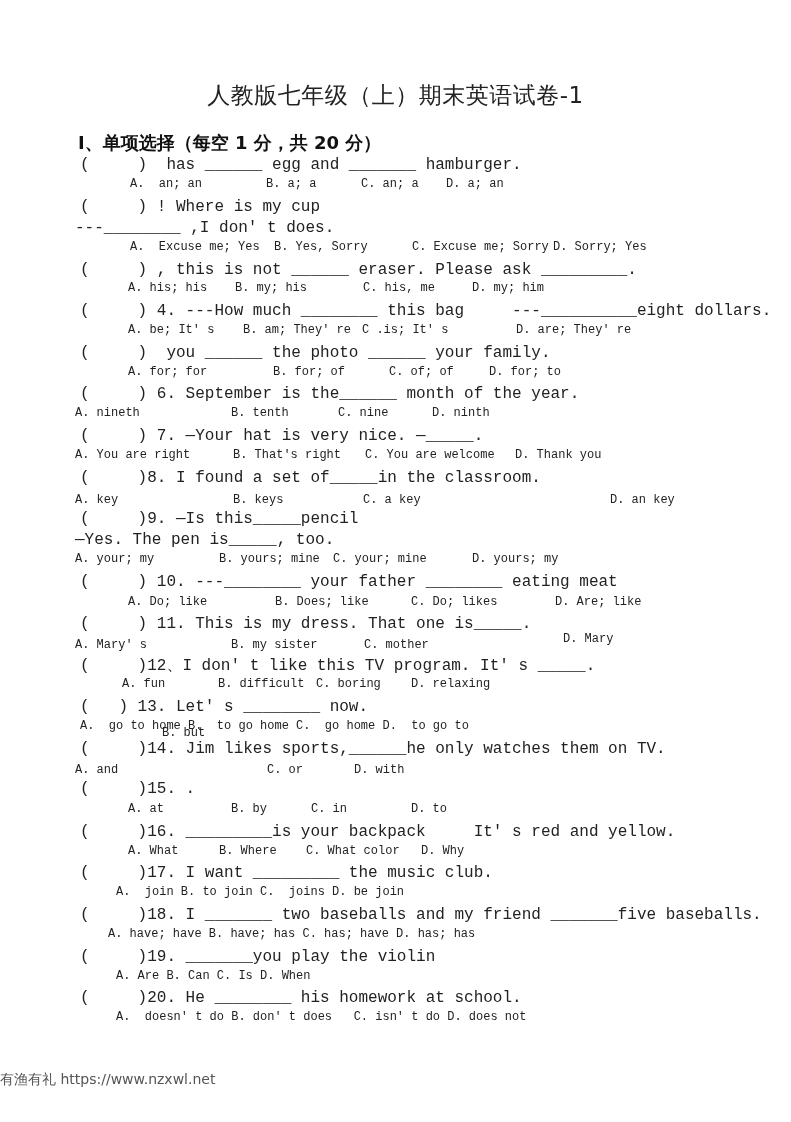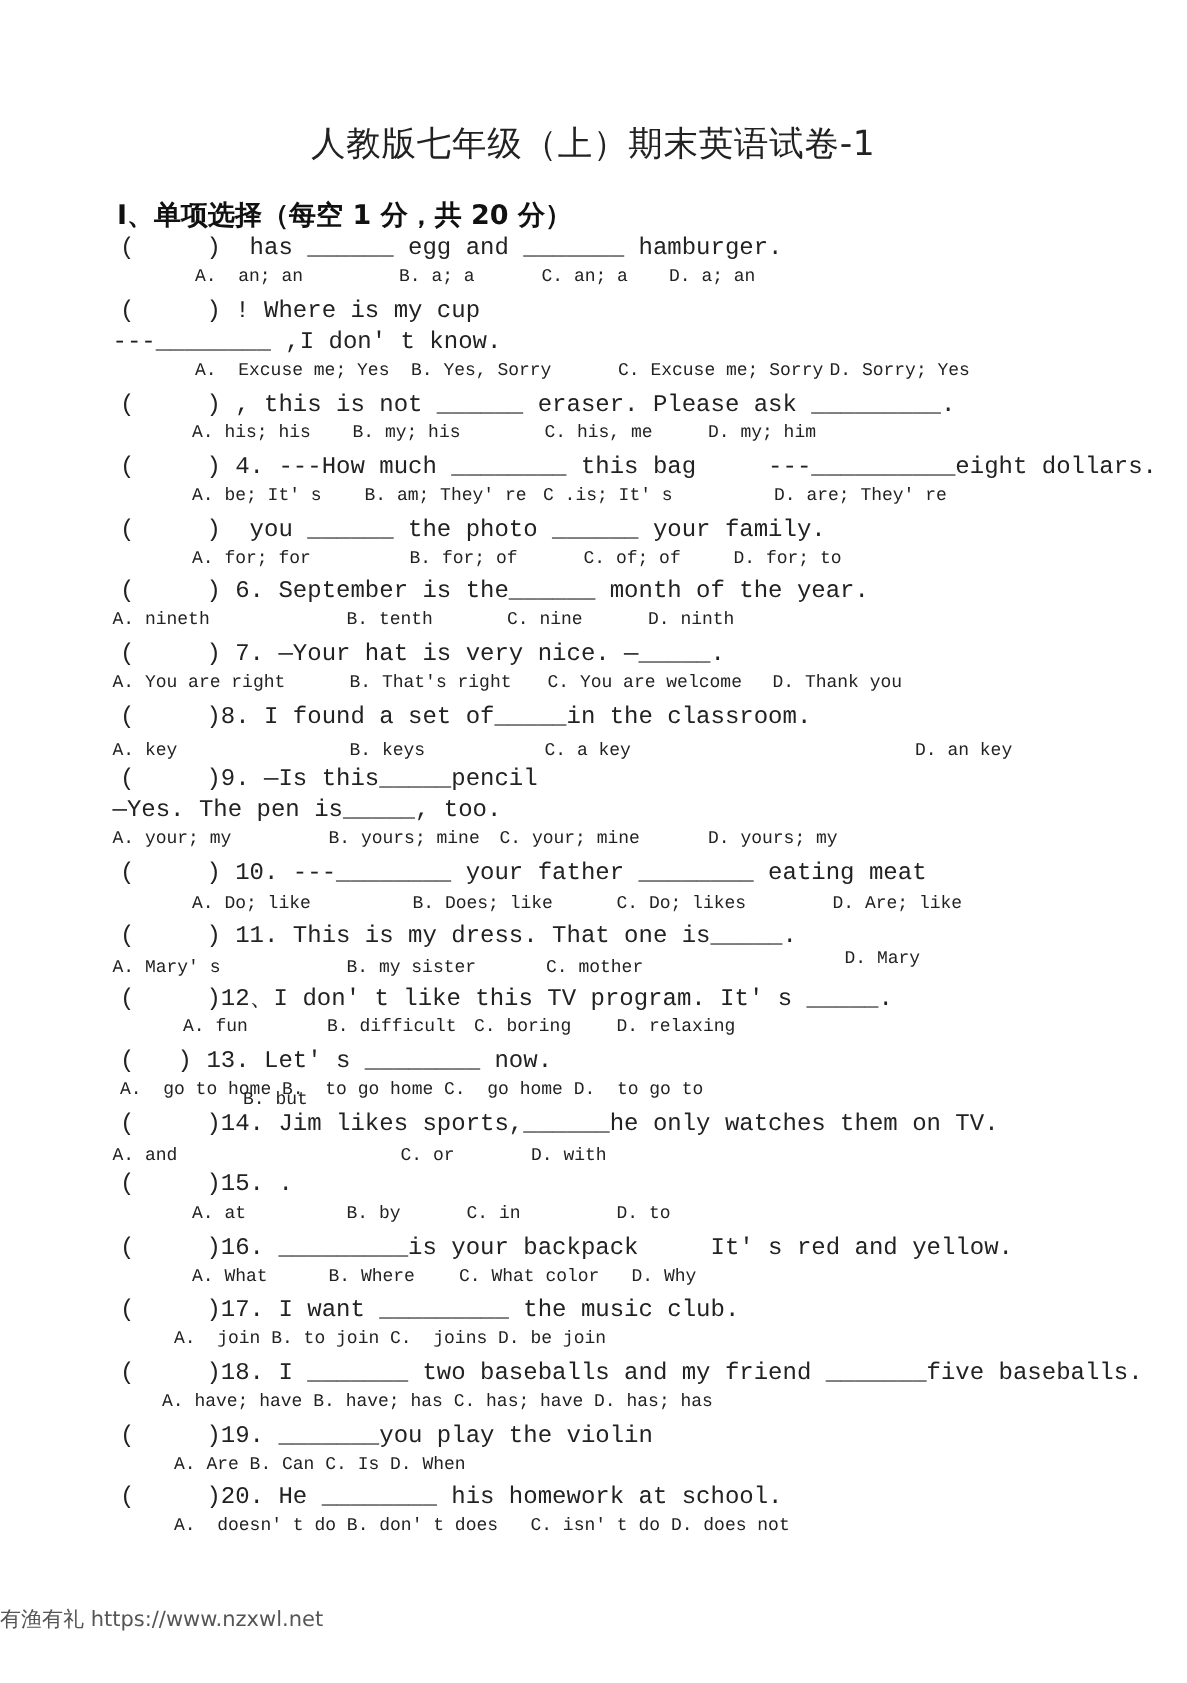--- a/index.html
+++ b/index.html
@@ -17,21 +17,21 @@
   <div class="title">人教版七年级（上）期末英语试卷-1</div>
   <div class="section">I、单项选择（每空 1 分，共 20 分）</div>
 
   <div class="line" style="top:156px;left:80px">(     )  has ______ egg and _______ hamburger.</div>
   <div class="opt" style="top:177px;left:130px">A.  an; an</div>
   <div class="opt" style="top:177px;left:266px">B. a; a</div>
   <div class="opt" style="top:177px;left:361px">C. an; a</div>
   <div class="opt" style="top:177px;left:446px">D. a; an</div>
 
   <div class="line" style="top:198px;left:80px">(     ) ! Where is my cup</div>
-  <div class="line" style="top:219px;left:75px">---________ ,I don' t know.</div>
+  <div class="line" style="top:219px;left:75px">---________ ,I don' t does.</div>
   <div class="opt" style="top:240px;left:130px">A.  Excuse me; Yes</div>
   <div class="opt" style="top:240px;left:274px">B. Yes, Sorry</div>
   <div class="opt" style="top:240px;left:412px">C. Excuse me; Sorry</div>
   <div class="opt" style="top:240px;left:553px">D. Sorry; Yes</div>
 
   <div class="line" style="top:261px;left:80px">(     ) , this is not ______ eraser. Please ask _________.</div>
   <div class="opt" style="top:281px;left:128px">A. his; his</div>
   <div class="opt" style="top:281px;left:235px">B. my; his</div>
   <div class="opt" style="top:281px;left:363px">C. his, me</div>
   <div class="opt" style="top:281px;left:472px">D. my; him</div>

